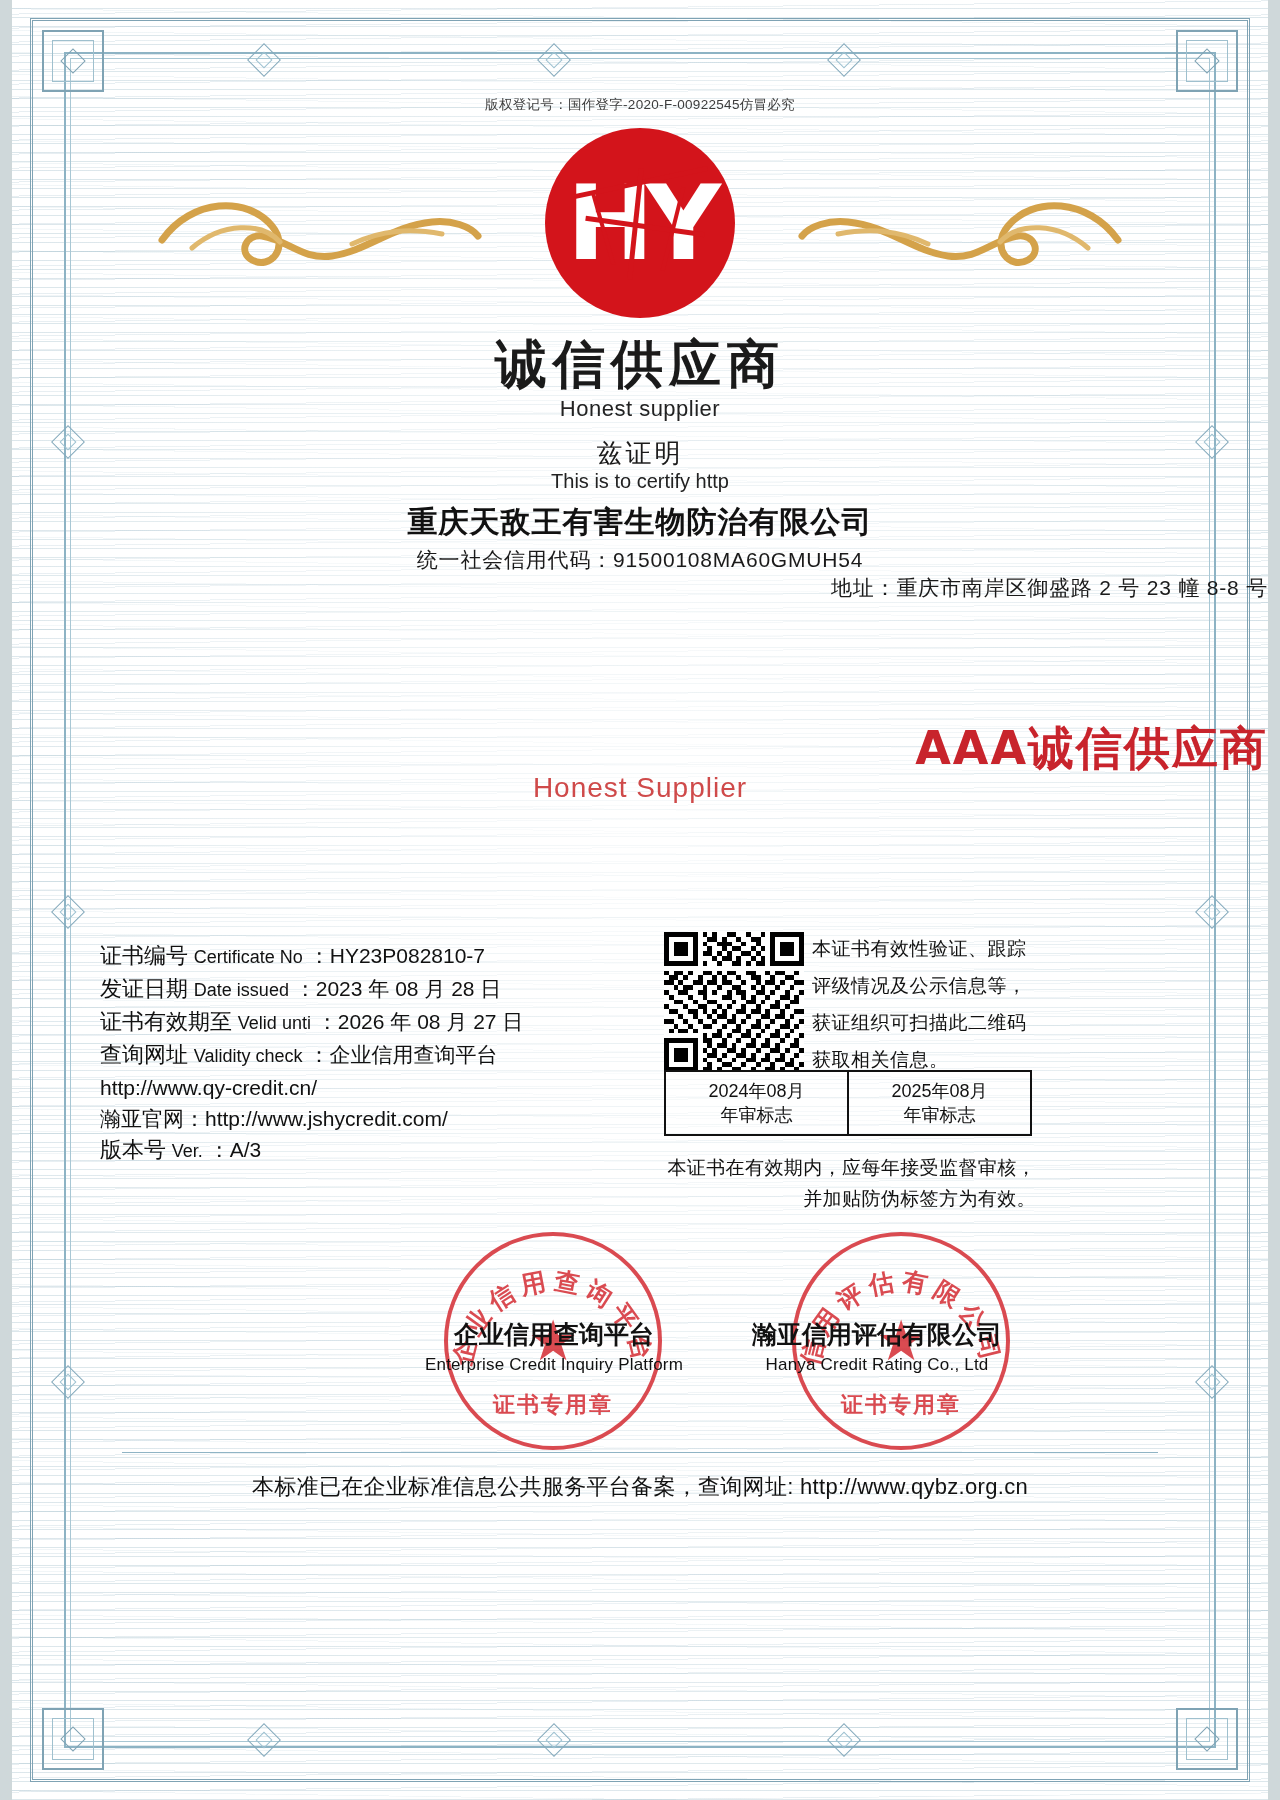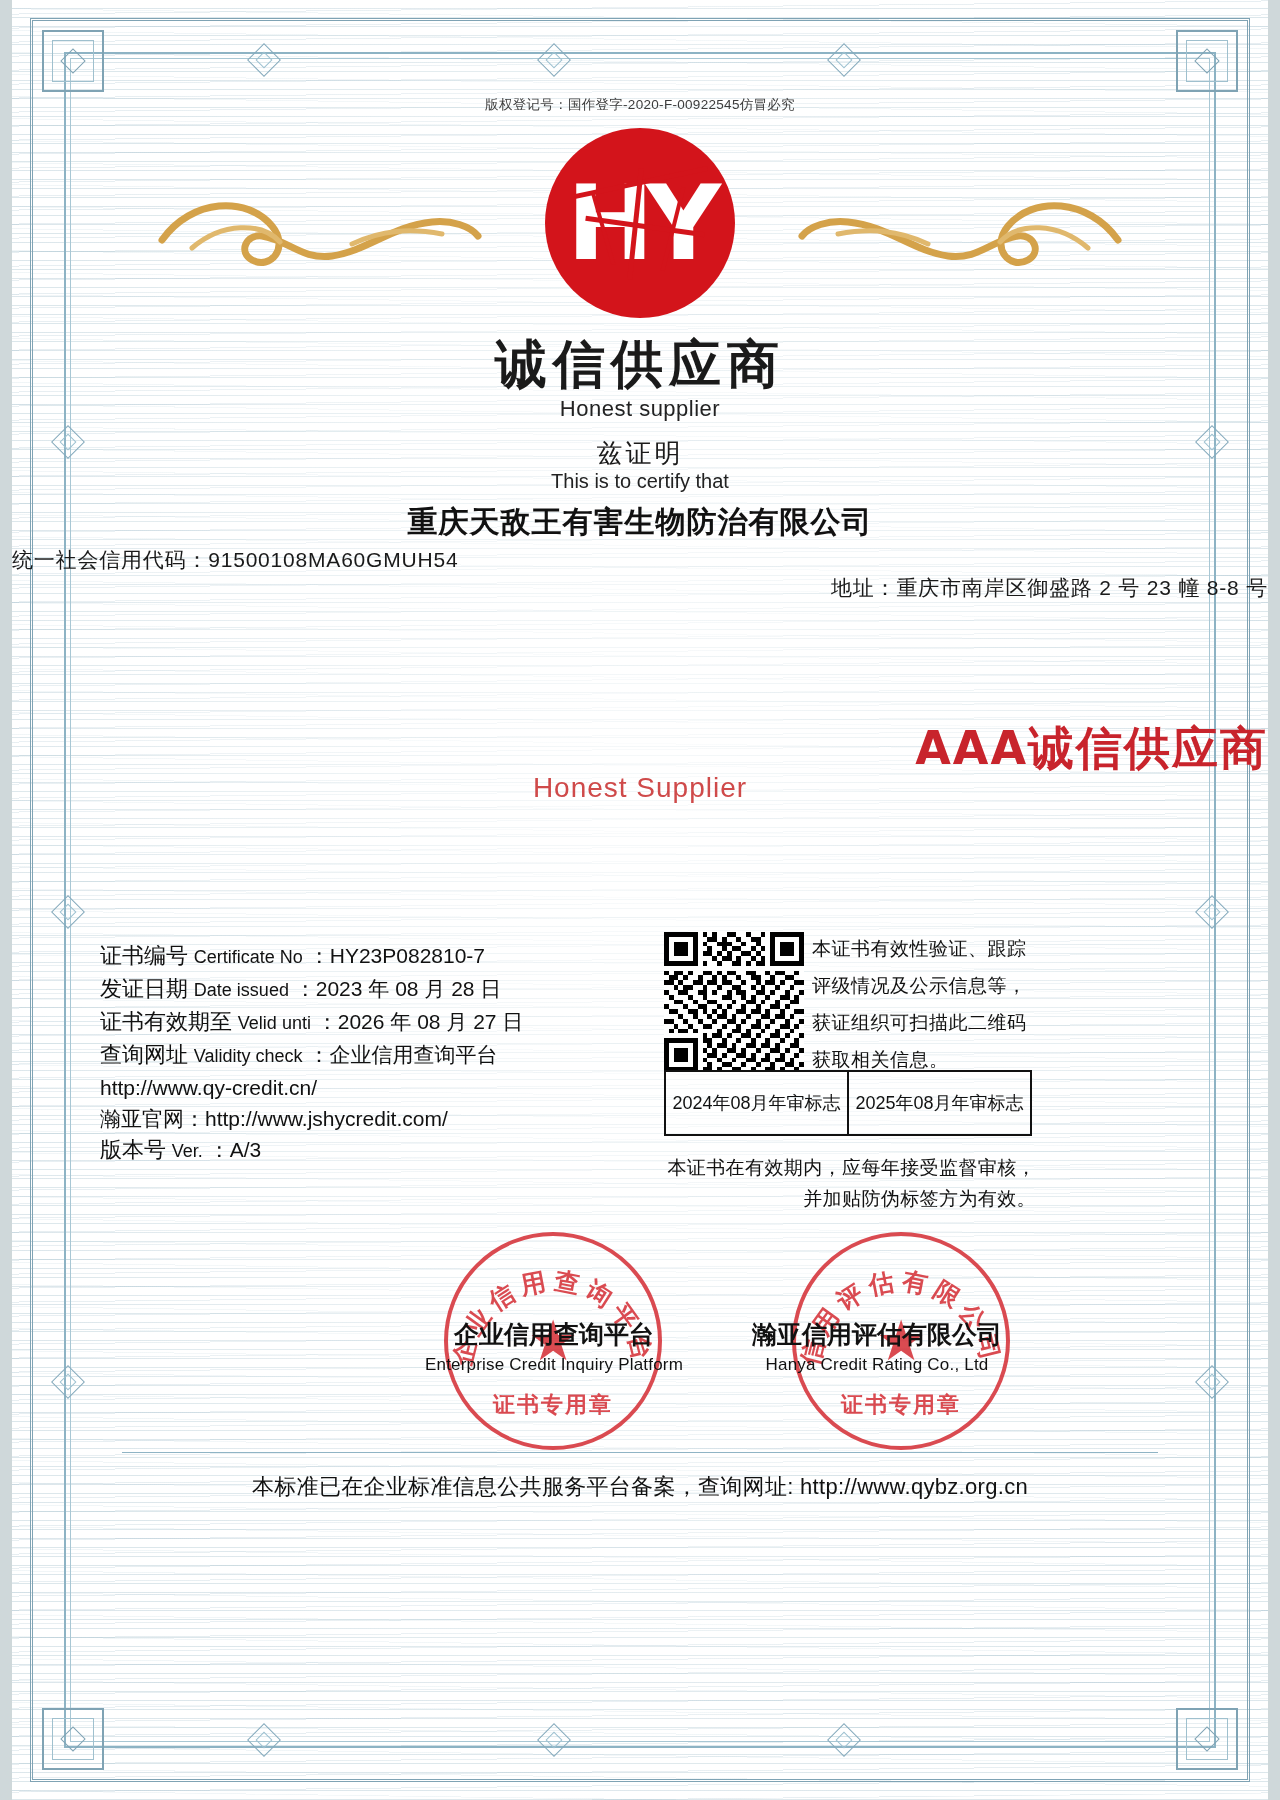--- a/index.html
+++ b/index.html
@@ -136,21 +136,21 @@
   }
   .certify-en{
     position:absolute;top:470px;left:0;right:0;text-align:center;
     font-size:20px;color:#222;
   }
   .company{
     position:absolute;top:502px;left:0;right:0;text-align:center;
     font-size:30px;font-weight:bold;color:#111;letter-spacing:1px;
   }
   .credit-code{
-    position:absolute;top:546px;left:0;right:0;
+    position:absolute;top:546px;left:0;right:0;text-align:center;
     font-size:21px;color:#1a1a1a;letter-spacing:.8px;
   }
   .address{
     position:absolute;top:574px;left:0;right:0;text-align:right;
     font-size:21px;color:#1a1a1a;letter-spacing:.8px;
   }
 
   .award-cn{
     position:absolute;top:718px;left:2px;right:0;text-align:right;
     font-size:46px;font-weight:bold;color:#c8242c;letter-spacing:2px;
@@ -180,21 +180,21 @@
   .qr-note{
     position:absolute;left:800px;top:930px;width:228px;
     font-size:19px;line-height:37px;color:#111;letter-spacing:.5px;
   }
   .stamps-row{
     position:absolute;left:652px;top:1070px;width:368px;
     display:flex;gap:0;
   }
   .annual{
     flex:1;border:2px solid #111;height:62px;
-    display:flex;flex-direction:row;align-items:center;justify-content:center;
+    display:flex;flex-direction:column;align-items:center;justify-content:center;
     font-size:18px;color:#111;line-height:24px;background:rgba(255,255,255,.25);
   }
   .annual + .annual{border-left:none;}
   .note2{
     position:absolute;left:652px;top:1152px;width:372px;
     font-size:19px;line-height:31px;color:#111;text-align:right;letter-spacing:.4px;
   }
 
   
   .seal{
@@ -282,21 +282,21 @@
         <div class="logo-crack" style="left:40px;top:96px;width:120px;height:5px;transform:rotate(8deg)"></div>
         <div class="logo-crack" style="left:88px;top:40px;width:5px;height:112px;transform:rotate(6deg)"></div>
         <div class="logo-crack" style="left:56px;top:62px;width:4px;height:76px;transform:rotate(-16deg)"></div>
         <div class="logo-crack" style="left:126px;top:58px;width:4px;height:86px;transform:rotate(14deg)"></div>
       </div>
     </div>
 
     <div class="title-cn">诚信供应商</div>
     <div class="title-en">Honest supplier</div>
     <div class="certify-cn">兹证明</div>
-    <div class="certify-en">This is to certify that</div>
+    <div class="certify-en">This is to certify http</div>
     <div class="company">重庆天敌王有害生物防治有限公司</div>
     <div class="credit-code">统一社会信用代码：91500108MA60GMUH54</div>
     <div class="address">地址：重庆市南岸区御盛路 2 号 23 幢 8-8 号</div>
 
     <div class="award-cn">AAA诚信供应商</div>
     <div class="award-en">Honest Supplier</div>
 
     <div class="info">
       <div class="row">
         <span class="lbl-cn">证书编号</span>

